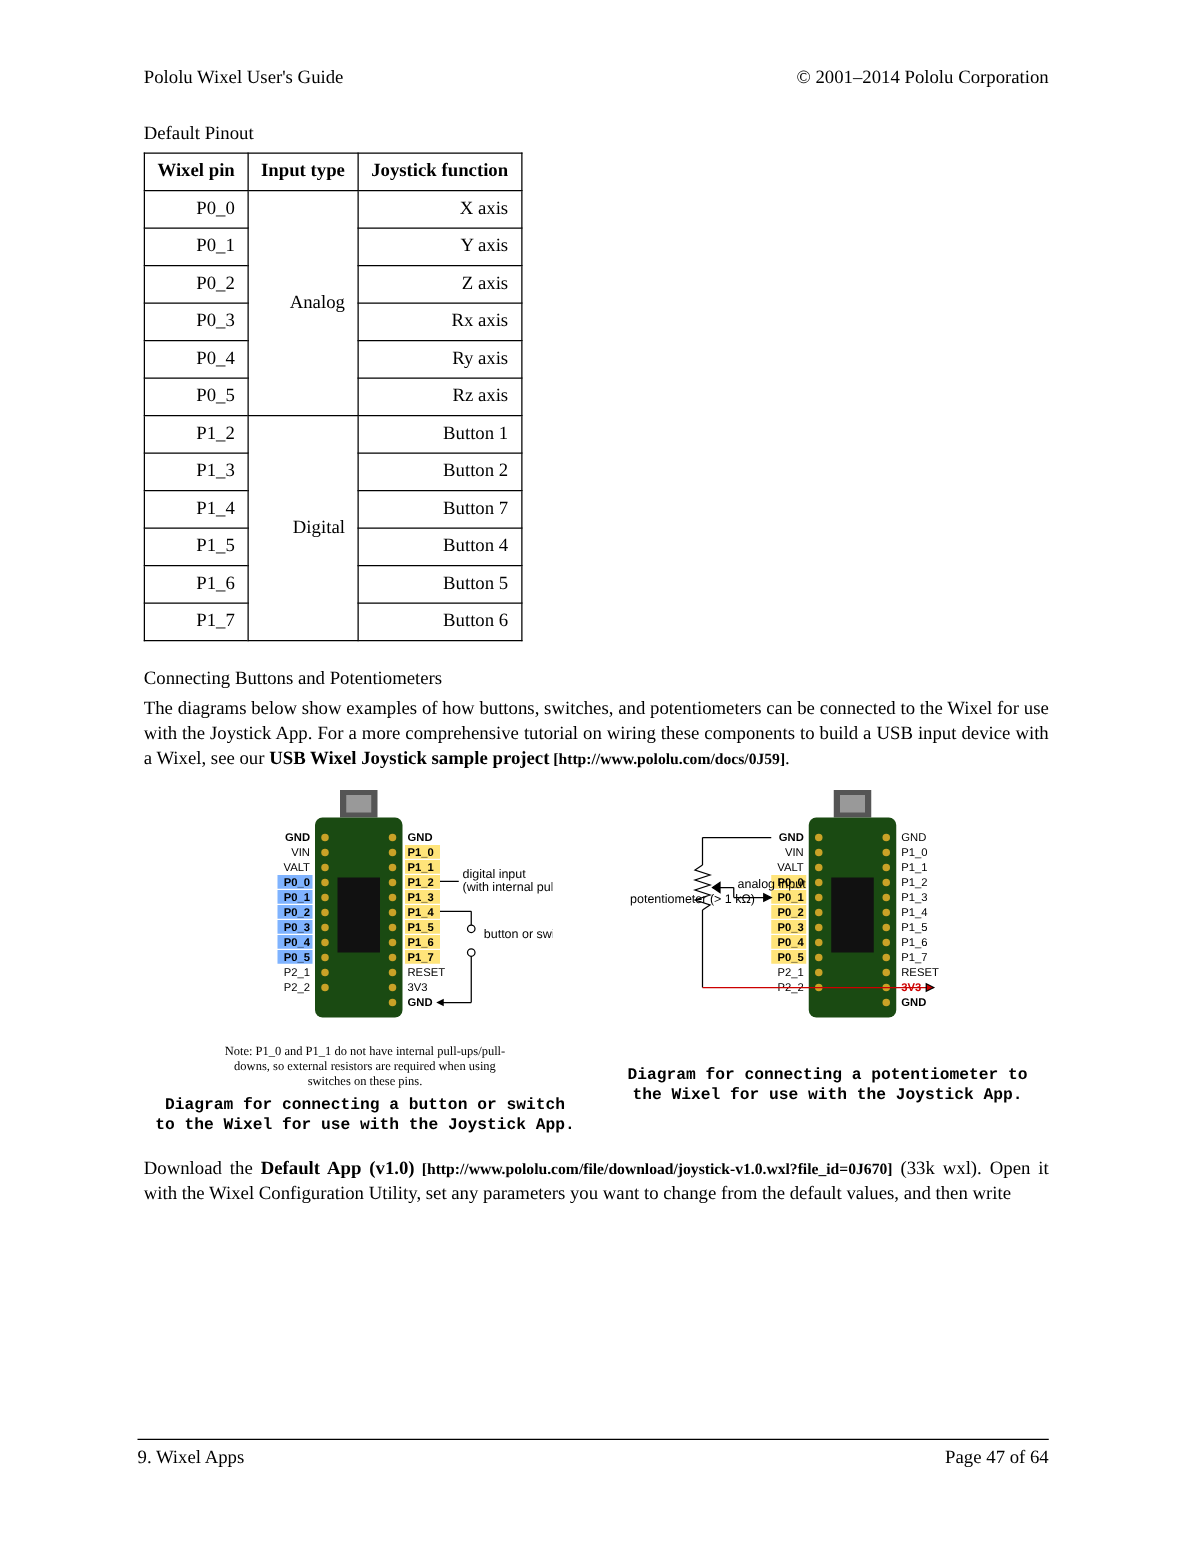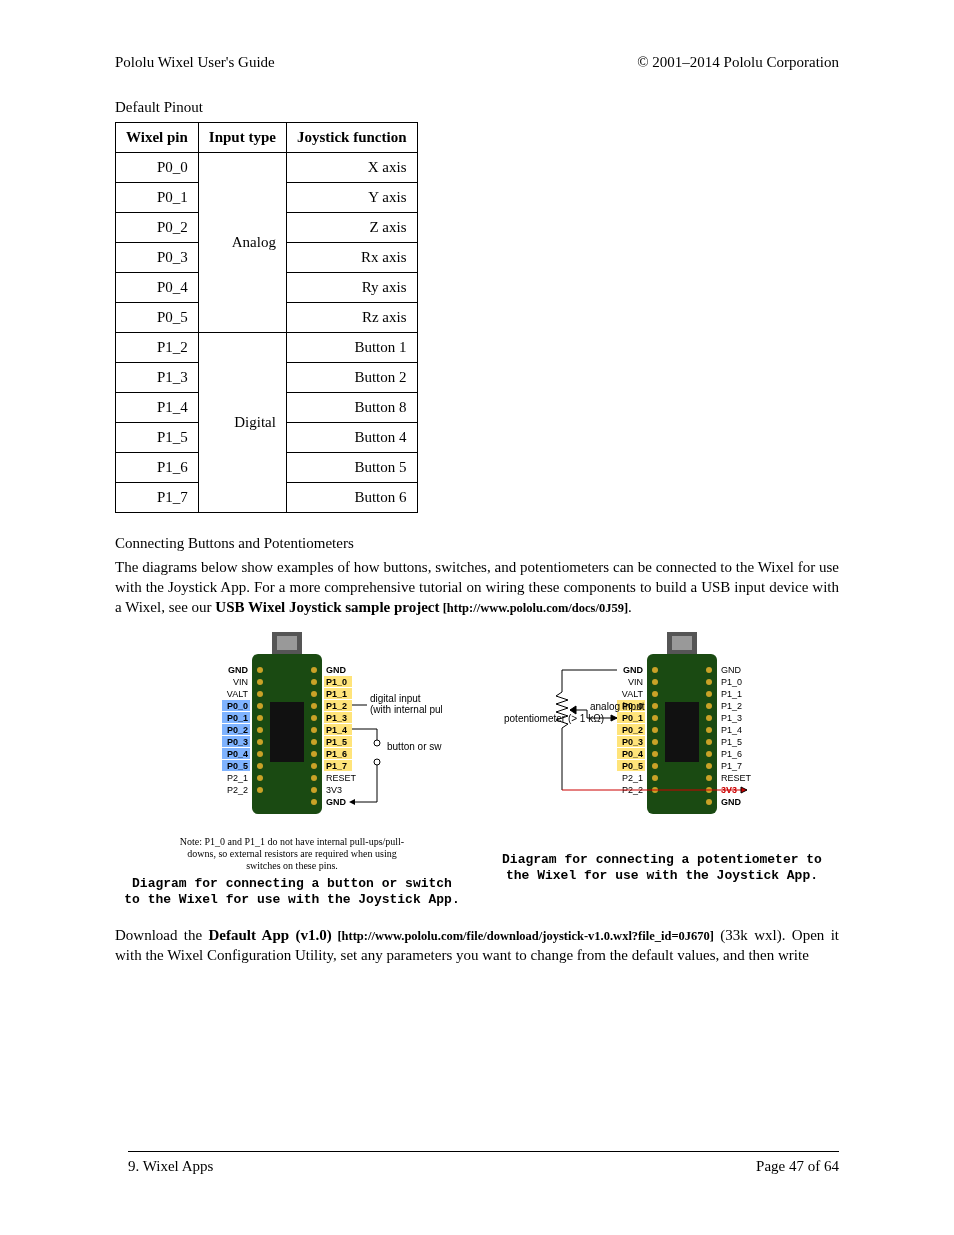--- a/index.html
+++ b/index.html
@@ -67,21 +67,21 @@
   }
   .figcap {
     font-size: 13px;
     font-weight: bold;
     line-height: 1.25;
     margin-top: 4px;
     font-family: Liberation Mono, monospace;
   }
   .footer {
     position: absolute;
-    left: 128px;
+    left: 110px;
     right: 115px;
     bottom: 60px;
     border-top: 1px solid #000;
     padding-top: 6px;
     display: flex;
     justify-content: space-between;
     font-size: 15px;
   }
   .pinlabel { font: 9px Arial, sans-serif; }
   .pinlabelB { font: bold 9px Arial, sans-serif; }
@@ -135,21 +135,21 @@
           <td>P1_2</td>
           <td rowspan="6">Digital</td>
           <td>Button 1</td>
         </tr>
     <tr>
           <td>P1_3</td>
           <td>Button 2</td>
         </tr>
     <tr>
           <td>P1_4</td>
-          <td>Button 8</td>
+          <td>Button 7</td>
         </tr>
     <tr>
           <td>P1_5</td>
           <td>Button 4</td>
         </tr>
     <tr>
           <td>P1_6</td>
           <td>Button 5</td>
         </tr>
     <tr>

